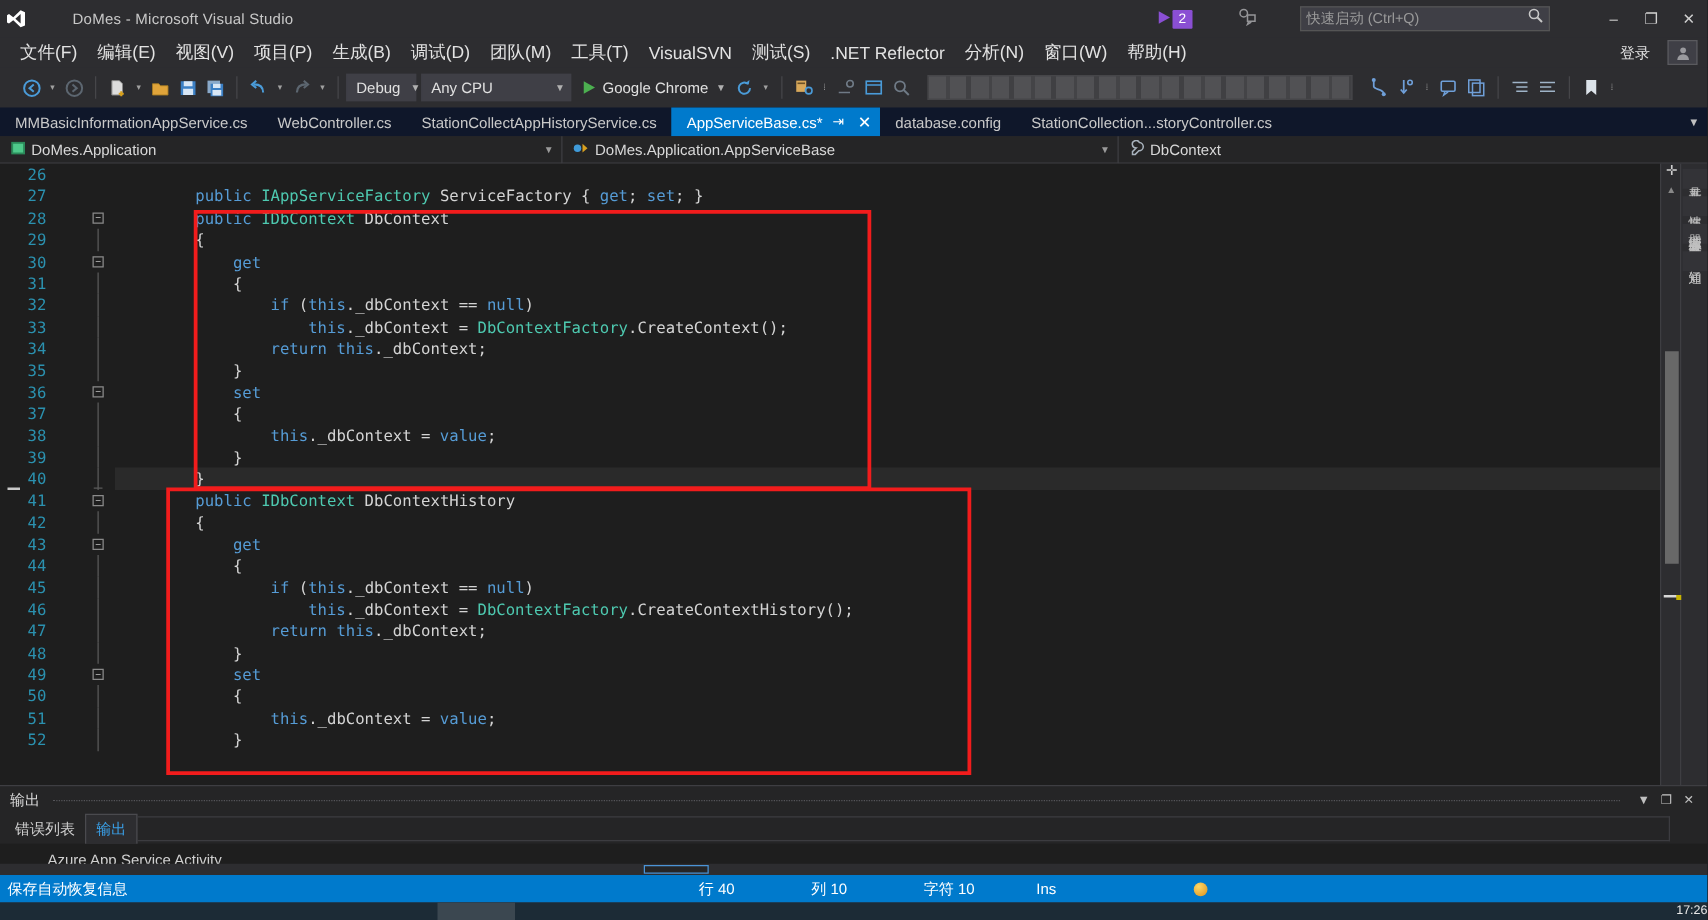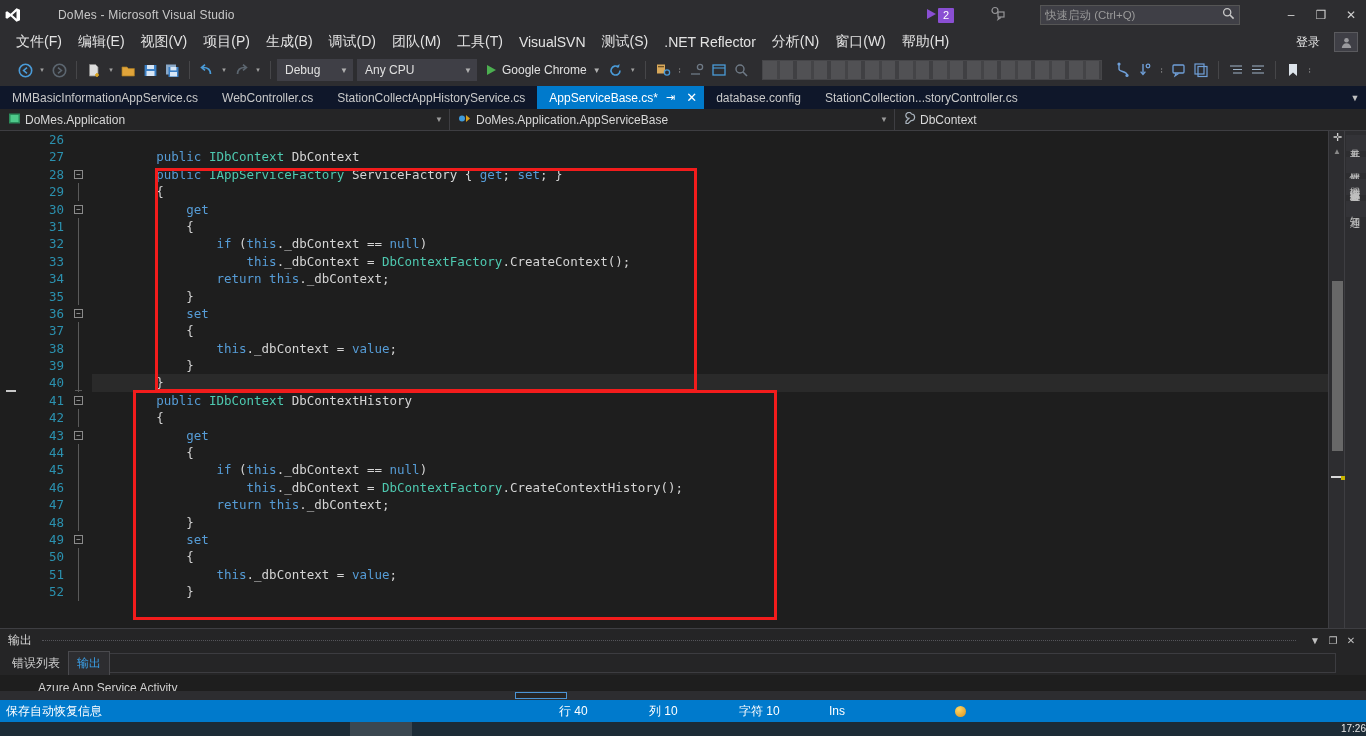--- a/index.html
+++ b/index.html
@@ -95,21 +95,21 @@
     width: 12px; height: 24px; display:flex; align-items:center;
     justify-content:center; color: #a0a0a0; font-size: 7px;
   }
   .tb-sep { width: 1px; height: 18px; background: #464649; margin: 0 6px; }
   .combo {
     height: 22px; background: #3f3f46; border: 1px solid #3f3f46;
     display: flex; align-items: center; padding: 0 4px 0 7px;
     color: #e0e0e0; font-size: 12px; margin-right: 4px;
   }
   .combo .caret { margin-left: auto; padding-left: 8px; color: #b0b0b0; font-size: 8px; }
-  .combo.debug { width: 76px; }
+  .combo.debug { width: 56px; }
   .combo.cpu { width: 120px; }
   .run-btn {
     display:flex; align-items:center; height: 24px; padding: 0 4px 0 2px;
     color: #e0e0e0; font-size: 12px;
   }
   .play-tri {
     width:0;height:0;border-left:9px solid #4caf50;
     border-top:5.5px solid transparent;border-bottom:5.5px solid transparent;
     margin-right: 6px; margin-left: 4px;
   }
@@ -156,21 +156,21 @@
   .mainrow { flex: 1 1 auto; display: flex; min-height: 0; }
   .editor-wrap {
     flex: 1 1 auto; position: relative; background: #1e1e1e;
     display: flex; overflow: hidden;
   }
   .glyph-margin {
     width: 22px; background: #1e1e1e; flex: 0 0 22px; position: relative;
   }
   .linecol {
     width: 48px; flex: 0 0 48px; background: #1e1e1e;
-    text-align: right; padding-right: 6px;
+    padding-right: 6px;
     color: #2b91af; font-size: 12.5px;
     font-family: "DejaVu Sans Mono", monospace;
   }
   .foldcol {
     width: 22px; flex: 0 0 22px; background: #1e1e1e; position: relative;
   }
   .codecol { flex: 1 1 auto; position: relative; background: #1e1e1e; }
   .ln, .fold-cell, .code-line {
     height: 17.4px; line-height: 17.4px; white-space: pre;
   }
@@ -640,22 +640,22 @@
           <div class="fold-cell"><div class="fold-line"></div></div>
           <div class="fold-cell"><div class="fold-line"></div></div>
           <div class="fold-cell"><div class="fold-line"></div></div>
           <div class="fold-cell"><div class="fold-box">−</div></div>
           <div class="fold-cell"><div class="fold-line"></div></div>
           <div class="fold-cell"><div class="fold-line"></div></div>
           <div class="fold-cell"><div class="fold-line"></div></div>
         </div>
       <div class="codecol" id="codecol">
           <div class="code-line">&nbsp;</div>
+          <div class="code-line"><span class="punct">        </span><span class="kw">public</span><span class="punct"> </span><span class="typ">IAppServiceFactory</span><span class="id"> ServiceFactory { </span><span class="kw">get</span><span class="punct">; </span><span class="kw">set</span><span class="punct">; }</span></div>
           <div class="code-line"><span class="punct">        </span><span class="kw">public</span><span class="punct"> </span><span class="typ">IDbContext</span><span class="id"> DbContext</span></div>
-          <div class="code-line"><span class="punct">        </span><span class="kw">public</span><span class="punct"> </span><span class="typ">IAppServiceFactory</span><span class="id"> ServiceFactory { </span><span class="kw">get</span><span class="punct">; </span><span class="kw">set</span><span class="punct">; }</span></div>
           <div class="code-line"><span class="id">        {</span></div>
           <div class="code-line"><span class="punct">            </span><span class="kw">get</span></div>
           <div class="code-line"><span class="id">            {</span></div>
           <div class="code-line"><span class="punct">                </span><span class="kw">if</span><span class="punct"> (</span><span class="kw">this</span><span class="id">._dbContext == </span><span class="kw">null</span><span class="punct">)</span></div>
           <div class="code-line"><span class="punct">                    </span><span class="kw">this</span><span class="id">._dbContext = </span><span class="typ">DbContextFactory</span><span class="id">.CreateContext();</span></div>
           <div class="code-line"><span class="punct">                </span><span class="kw">return</span><span class="punct"> </span><span class="kw">this</span><span class="id">._dbContext;</span></div>
           <div class="code-line"><span class="id">            }</span></div>
           <div class="code-line"><span class="punct">            </span><span class="kw">set</span></div>
           <div class="code-line"><span class="id">            {</span></div>
           <div class="code-line"><span class="punct">                </span><span class="kw">this</span><span class="id">._dbContext = </span><span class="kw">value</span><span class="punct">;</span></div>

